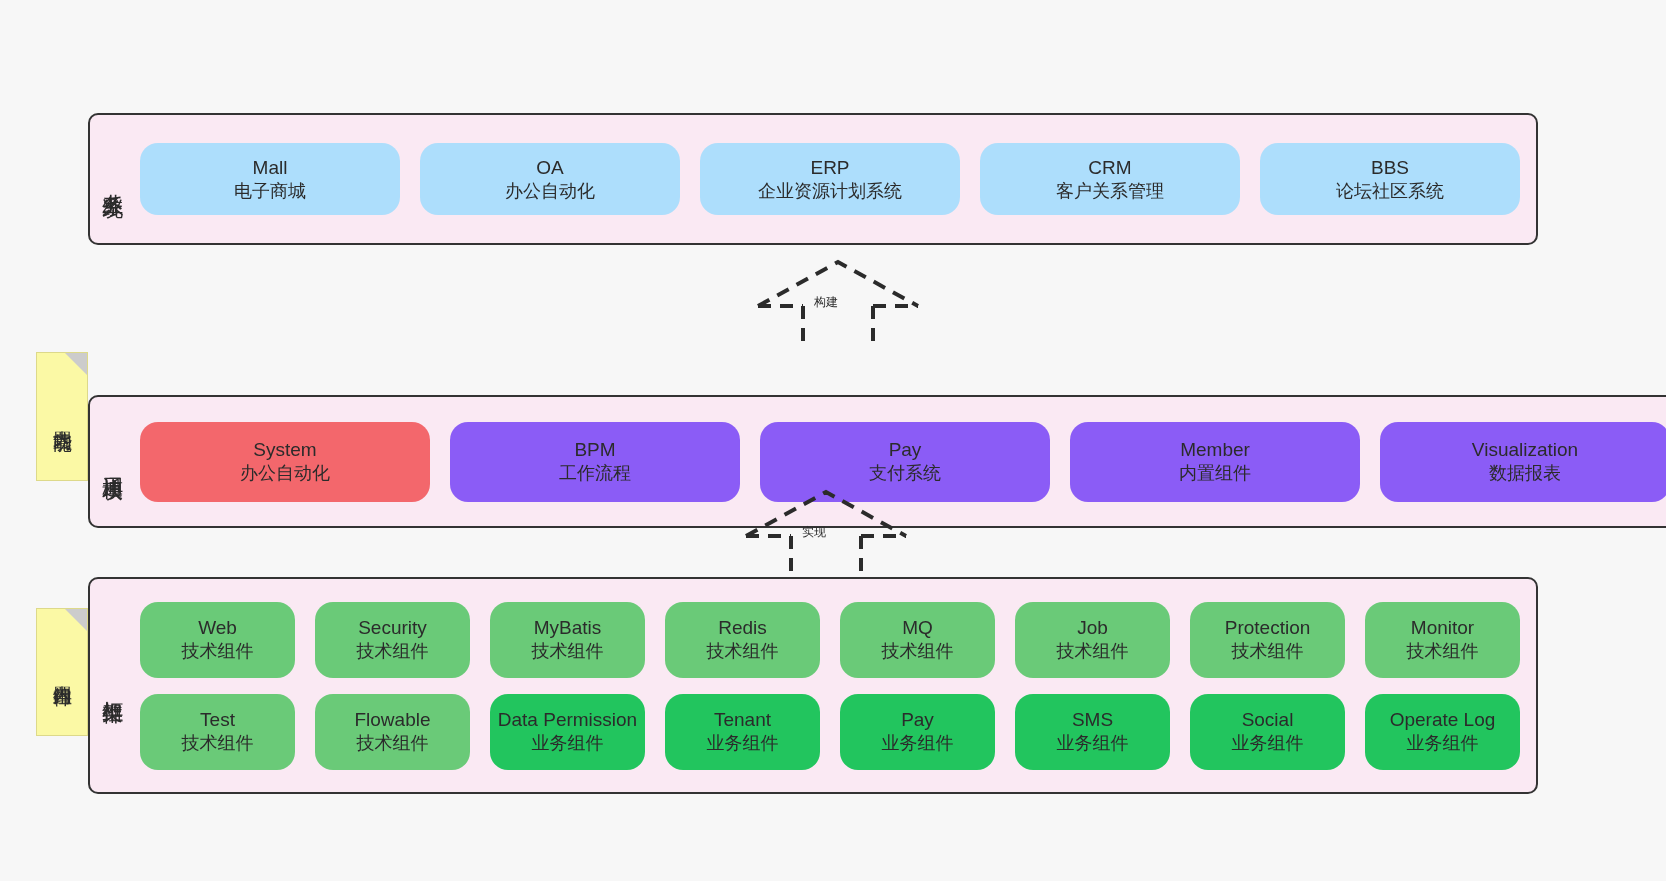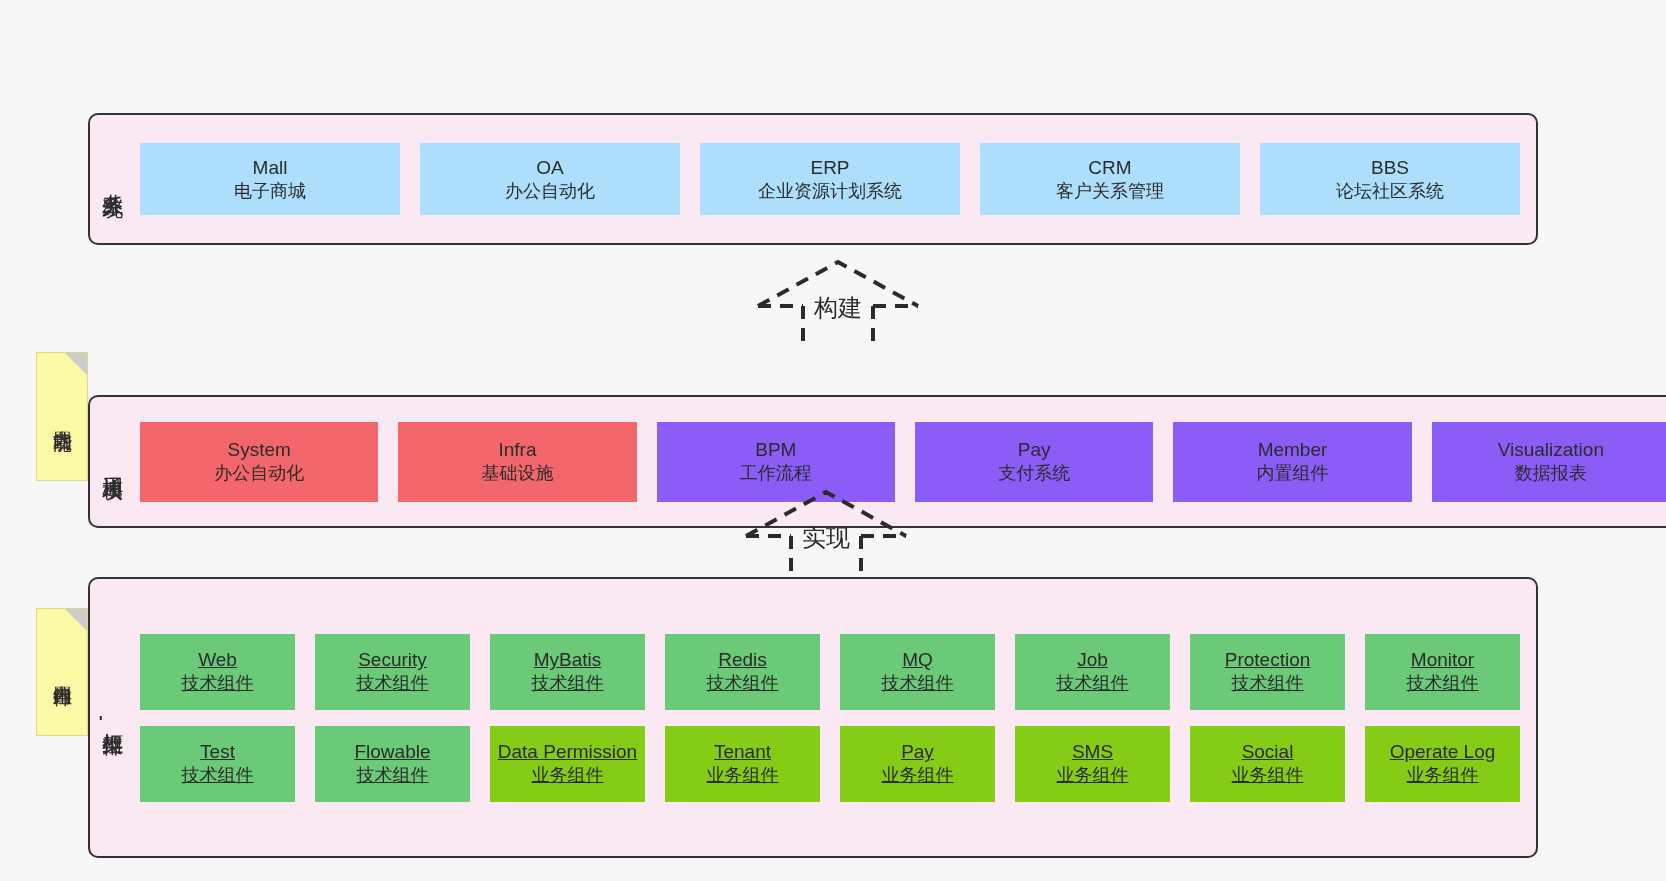--- a/index.html
+++ b/index.html
@@ -56,21 +56,21 @@
     padding: 0 16px 0 4px;
     box-sizing: border-box;
   }
   .row {
     display: flex;
     gap: 20px;
     align-items: stretch;
   }
   .card {
     flex: 1 1 0;
-    border-radius: 0;
+    border-radius: 18px;
     display: flex;
     flex-direction: column;
     align-items: center;
     justify-content: center;
     text-align: left;
     box-sizing: border-box;
     padding: 4px 6px;
   }
   .card .en {
     font-size: 19px;
@@ -79,26 +79,26 @@
   .card .cn {
     font-size: 18px;
     line-height: 1.25;
   }
 
   
   .c-blue       { background: #addefc; }
   .c-red        { background: #f3676c; }
   .c-pink       { background: #8b5cf6; }
   .c-green      { background: #6aca78; }
-  .c-lightgreen { background: #84cc16; }
+  .c-lightgreen { background: #22c55e; }
 
   
   #layer-business { left: 88px;  top: 113px; width: 1450px; height: 132px; }
   #layer-modules  { left: 88px;  top: 347px; width: 1600px; height: 133px; margin-top: 48px; }
-  #layer-frame    { left: 88px;  top: 577px; width: 1450px; height: 281px; text-decoration: underline; }
+  #layer-frame    { left: 88px;  top: 577px; width: 1450px; height: 217px; }
 
   #layer-business .card { height: 72px; }
   #layer-modules  .card { height: 80px; }
   #layer-frame    .card { height: 76px; }
 
   
   .sticky {
     position: absolute;
     width: 52px;
     background: #fbf9a5;
@@ -128,21 +128,21 @@
   #sticky-frame   { left: 36px; top: 608px; height: 128px; }
 
   
   .arrow-group {
     position: absolute;
     z-index: 2;
   }
   .arrow-group svg { display: block; }
   .arrow-label {
     position: absolute;
-    font-size: 24px;
+    font-size: 12px;
     color: #2b2b2b;
     background: transparent;
     white-space: nowrap;
     line-height: 1;
   }
   #arrow-build { left: 748px; top: 258px; width: 180px; height: 92px; }
   #arrow-build .arrow-label { left: 66px; top: 38px; }
   #arrow-impl  { left: 736px; top: 488px; width: 180px; height: 92px; }
   #arrow-impl  .arrow-label { left: 66px; top: 38px; }
 </style>
@@ -204,24 +204,20 @@
   <div class="layer" id="layer-modules">
     <div class="layer-title">通用模块</div>
     <div class="layer-body">
       <div class="row">
 
         <div class="card c-red">
           <div class="en">System</div>
           <div class="cn">办公自动化</div>
         </div>
 
-        <div class="card c-red">
-          <div class="en">Infra</div>
-          <div class="cn">基础设施</div>
-        </div>
 
         <div class="card c-pink">
           <div class="en">BPM</div>
           <div class="cn">工作流程</div>
         </div>
 
         <div class="card c-pink">
           <div class="en">Pay</div>
           <div class="cn">支付系统</div>
         </div>

